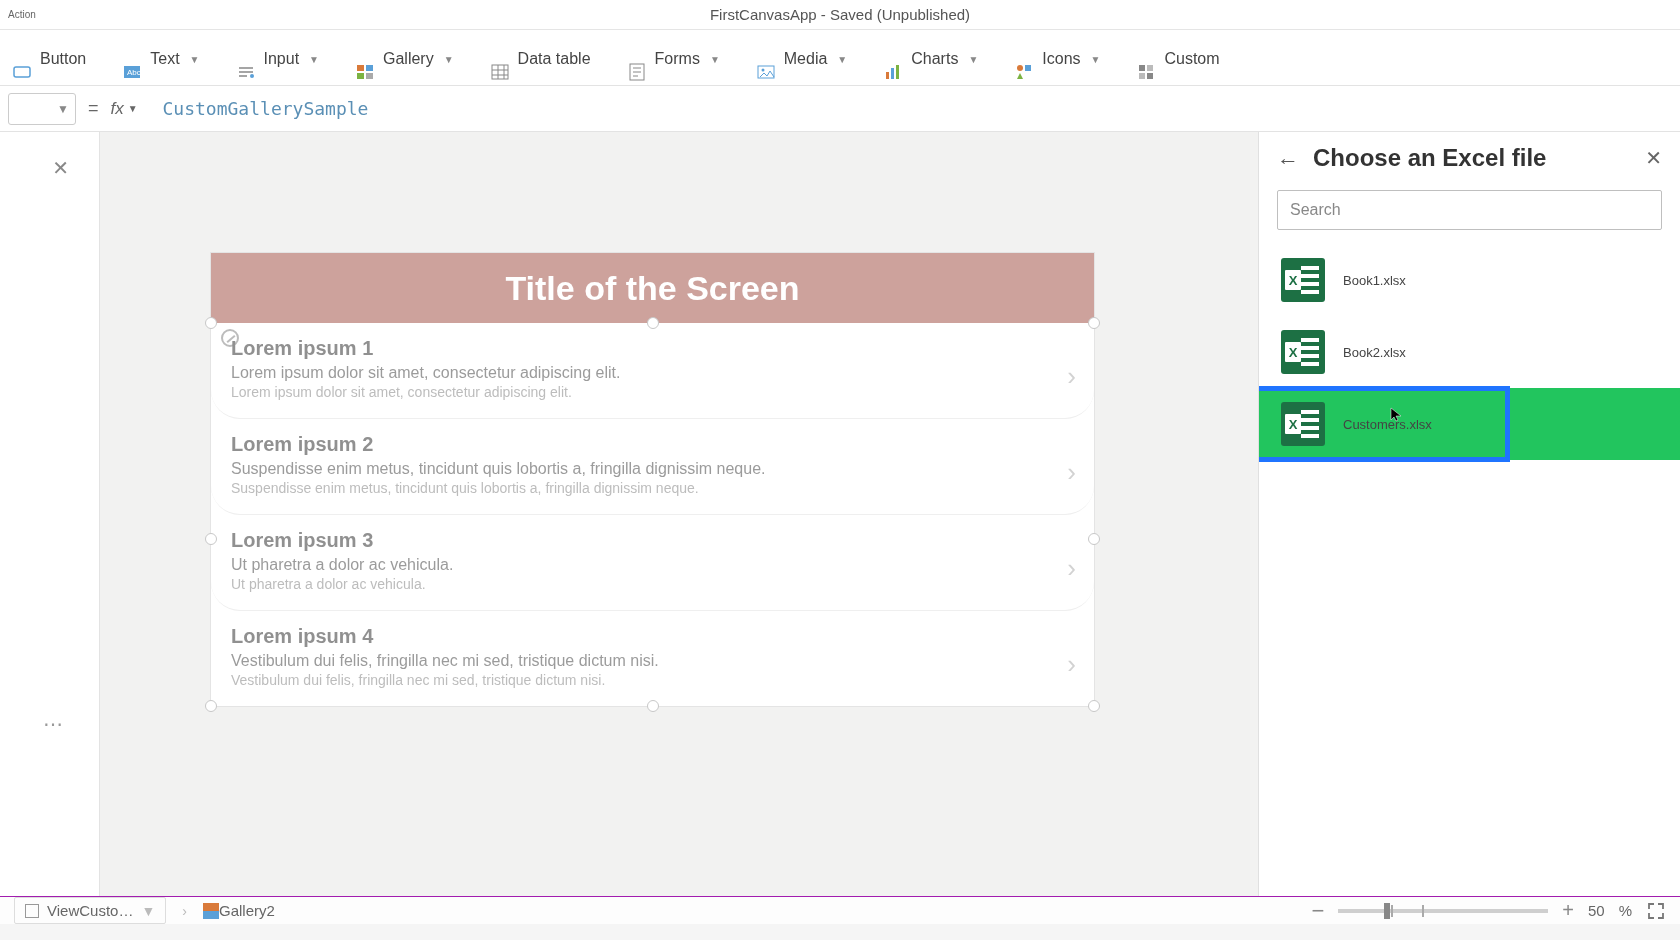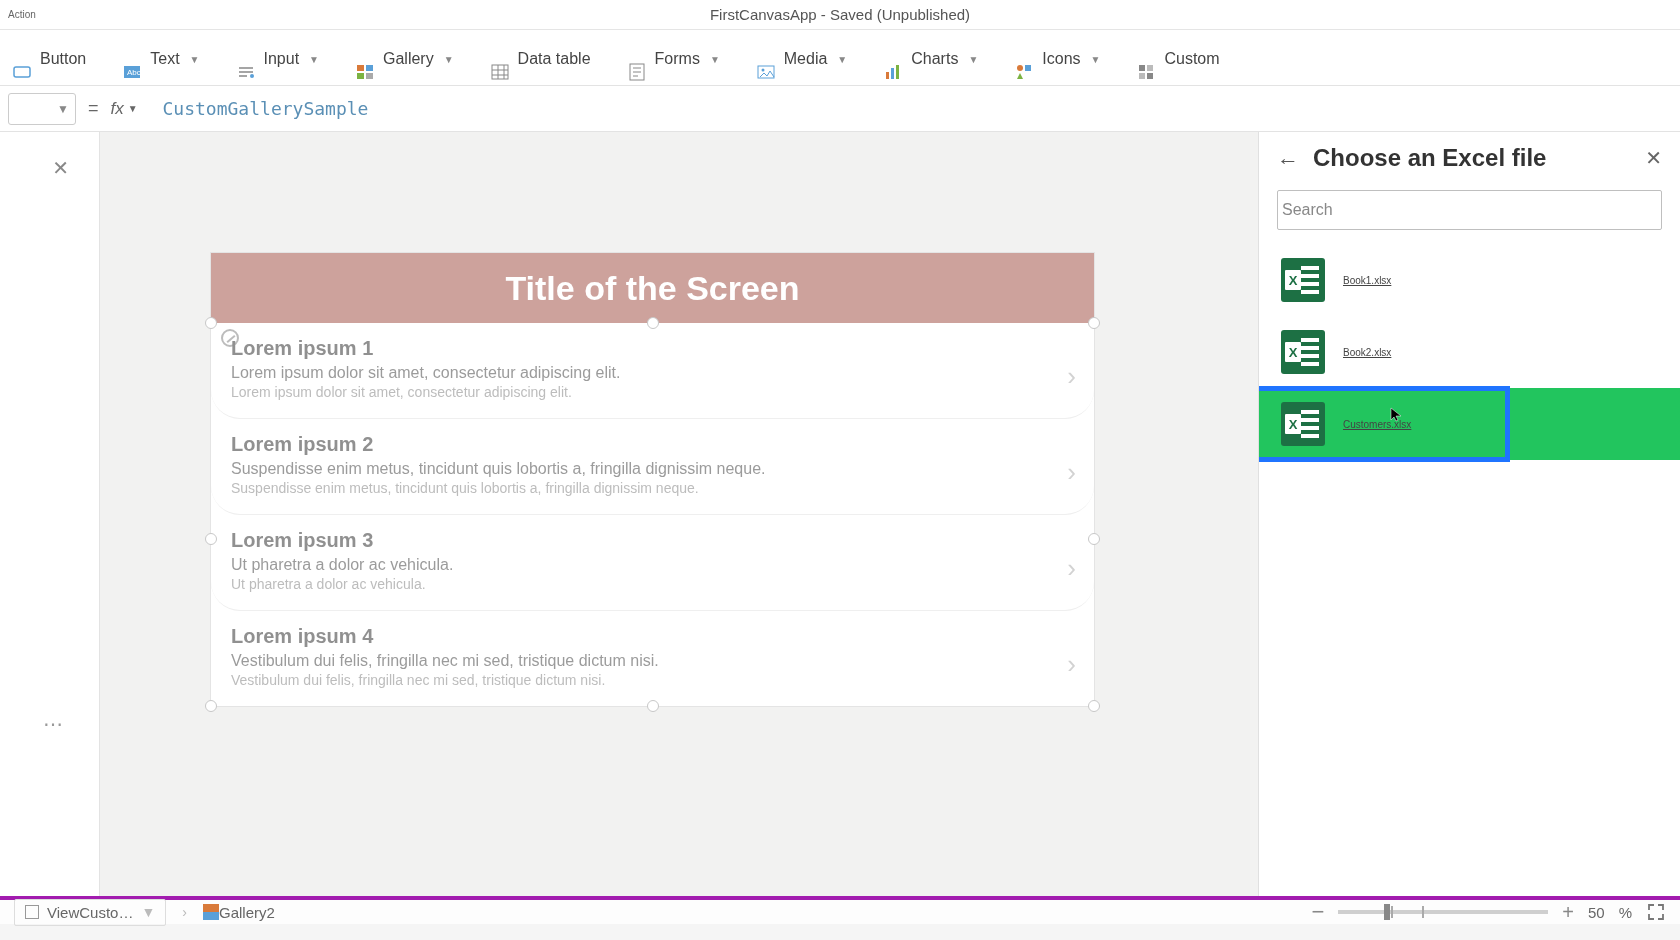--- a/index.html
+++ b/index.html
@@ -40,36 +40,36 @@
 .edit-icon { position:absolute; left:10px; top:76px; width:18px;height:18px;border:2px solid #999;border-radius:50%; }
 .edit-icon::after { content:""; position:absolute; left:3px; top:7px; width:10px;height:2px; background:#999; transform:rotate(-40deg);}
 
 
 .rightpane { width: 422px; background: #fff; border-left: 1px solid #e0e0e0; display: flex; flex-direction: column; }
 .rp-head { display: flex; align-items: center; padding: 12px 18px; gap: 14px; }
 .rp-back { font-size: 22px; color: #555; cursor: pointer; line-height:1;}
 .rp-title { font-size: 24px; font-weight: 600; color: #333; flex: 1; }
 .rp-close { font-size: 20px; color: #666; cursor: pointer; }
 .rp-search { margin: 6px 18px 14px 18px; }
-.rp-search input { width: 100%; height: 40px; border: 1px solid #bfbfbf; border-radius: 2px; padding: 0 4px; font-size: 16px; color: #666; }
+.rp-search input { width: 100%; height: 40px; border: 1px solid #bfbfbf; border-radius: 2px; padding: 0 12px; font-size: 16px; color: #666; }
 .rp-search input::placeholder { color: #888; }
 .rp-list { flex: 1; overflow-y: auto; }
 .rp-item { display: flex; align-items: center; gap: 18px; padding: 14px 22px; cursor: pointer; position:relative; }
 .rp-item.selected { background: #22c55e; }
 .rp-item.selected .sel-ring { position:absolute; left:-6px; right:170px; top:-2px; bottom:-2px; border:5px solid #1f74ff; pointer-events:none; }
 .excel-icon { width: 44px; height: 44px; background: #1d7044; border-radius: 3px; display: flex; align-items: center; justify-content: center; color: #fff; font-weight: 700; font-size: 14px; position:relative;}
 .excel-icon::before { content:"X"; position:absolute; left:4px; top:12px; background:#fff; color:#1d7044; width:16px; height:20px; display:flex; align-items:center; justify-content:center; font-size:13px; border-radius:1px;}
 .excel-icon .bars { position:absolute; right:6px; top:8px; width:18px; height:28px; display:flex; flex-direction:column; justify-content:space-between;}
 .excel-icon .bars span{ height:4px; background:#fff; display:block;}
-.rp-name { font-size: 10px; color: #444; text-decoration: underline; }
+.rp-name { font-size: 13px; color: #444; }
 .cursor { position:absolute; left:130px; top:18px; width:16px;height:16px; }
 .cursor svg { width:16px;height:16px;}
 
 
-.status { height: 28px; background: #fdfdfd; border-top: 4px solid #a21caf; display:flex; align-items:center; padding:0 14px; gap:16px; color:#666; font-size:15px;}
+.status { height: 28px; background: #fdfdfd; border-top: 1px solid #a21caf; display:flex; align-items:center; padding:0 14px; gap:16px; color:#666; font-size:15px;}
 .status .crumb { display:flex; align-items:center; gap:8px; border:1px solid #ddd; border-radius:2px; padding:4px 10px;}
 .status .crumb .sq { width:14px;height:14px;border:1px solid #999;}
 .status .chev { color:#bbb; font-size:14px;}
 .status .crumb2 { display:flex; align-items:center; }
 .status .gal-ic { width:16px;height:16px; background:linear-gradient(#d97a3a 50%, #5aa0d8 50%); }
 .status .spacer { flex:1;}
 .status .zoom { display:flex; align-items:center; gap:14px;}
 .status .slider { width:210px; height:4px; background:#cfcfcf; position:relative;}
 .status .slider .tick { position:absolute; top:-4px; width:2px; height:12px; background:#aaa;}
 .status .slider .thumb{ position:absolute; top:-6px; width:6px; height:16px; background:#888;}

